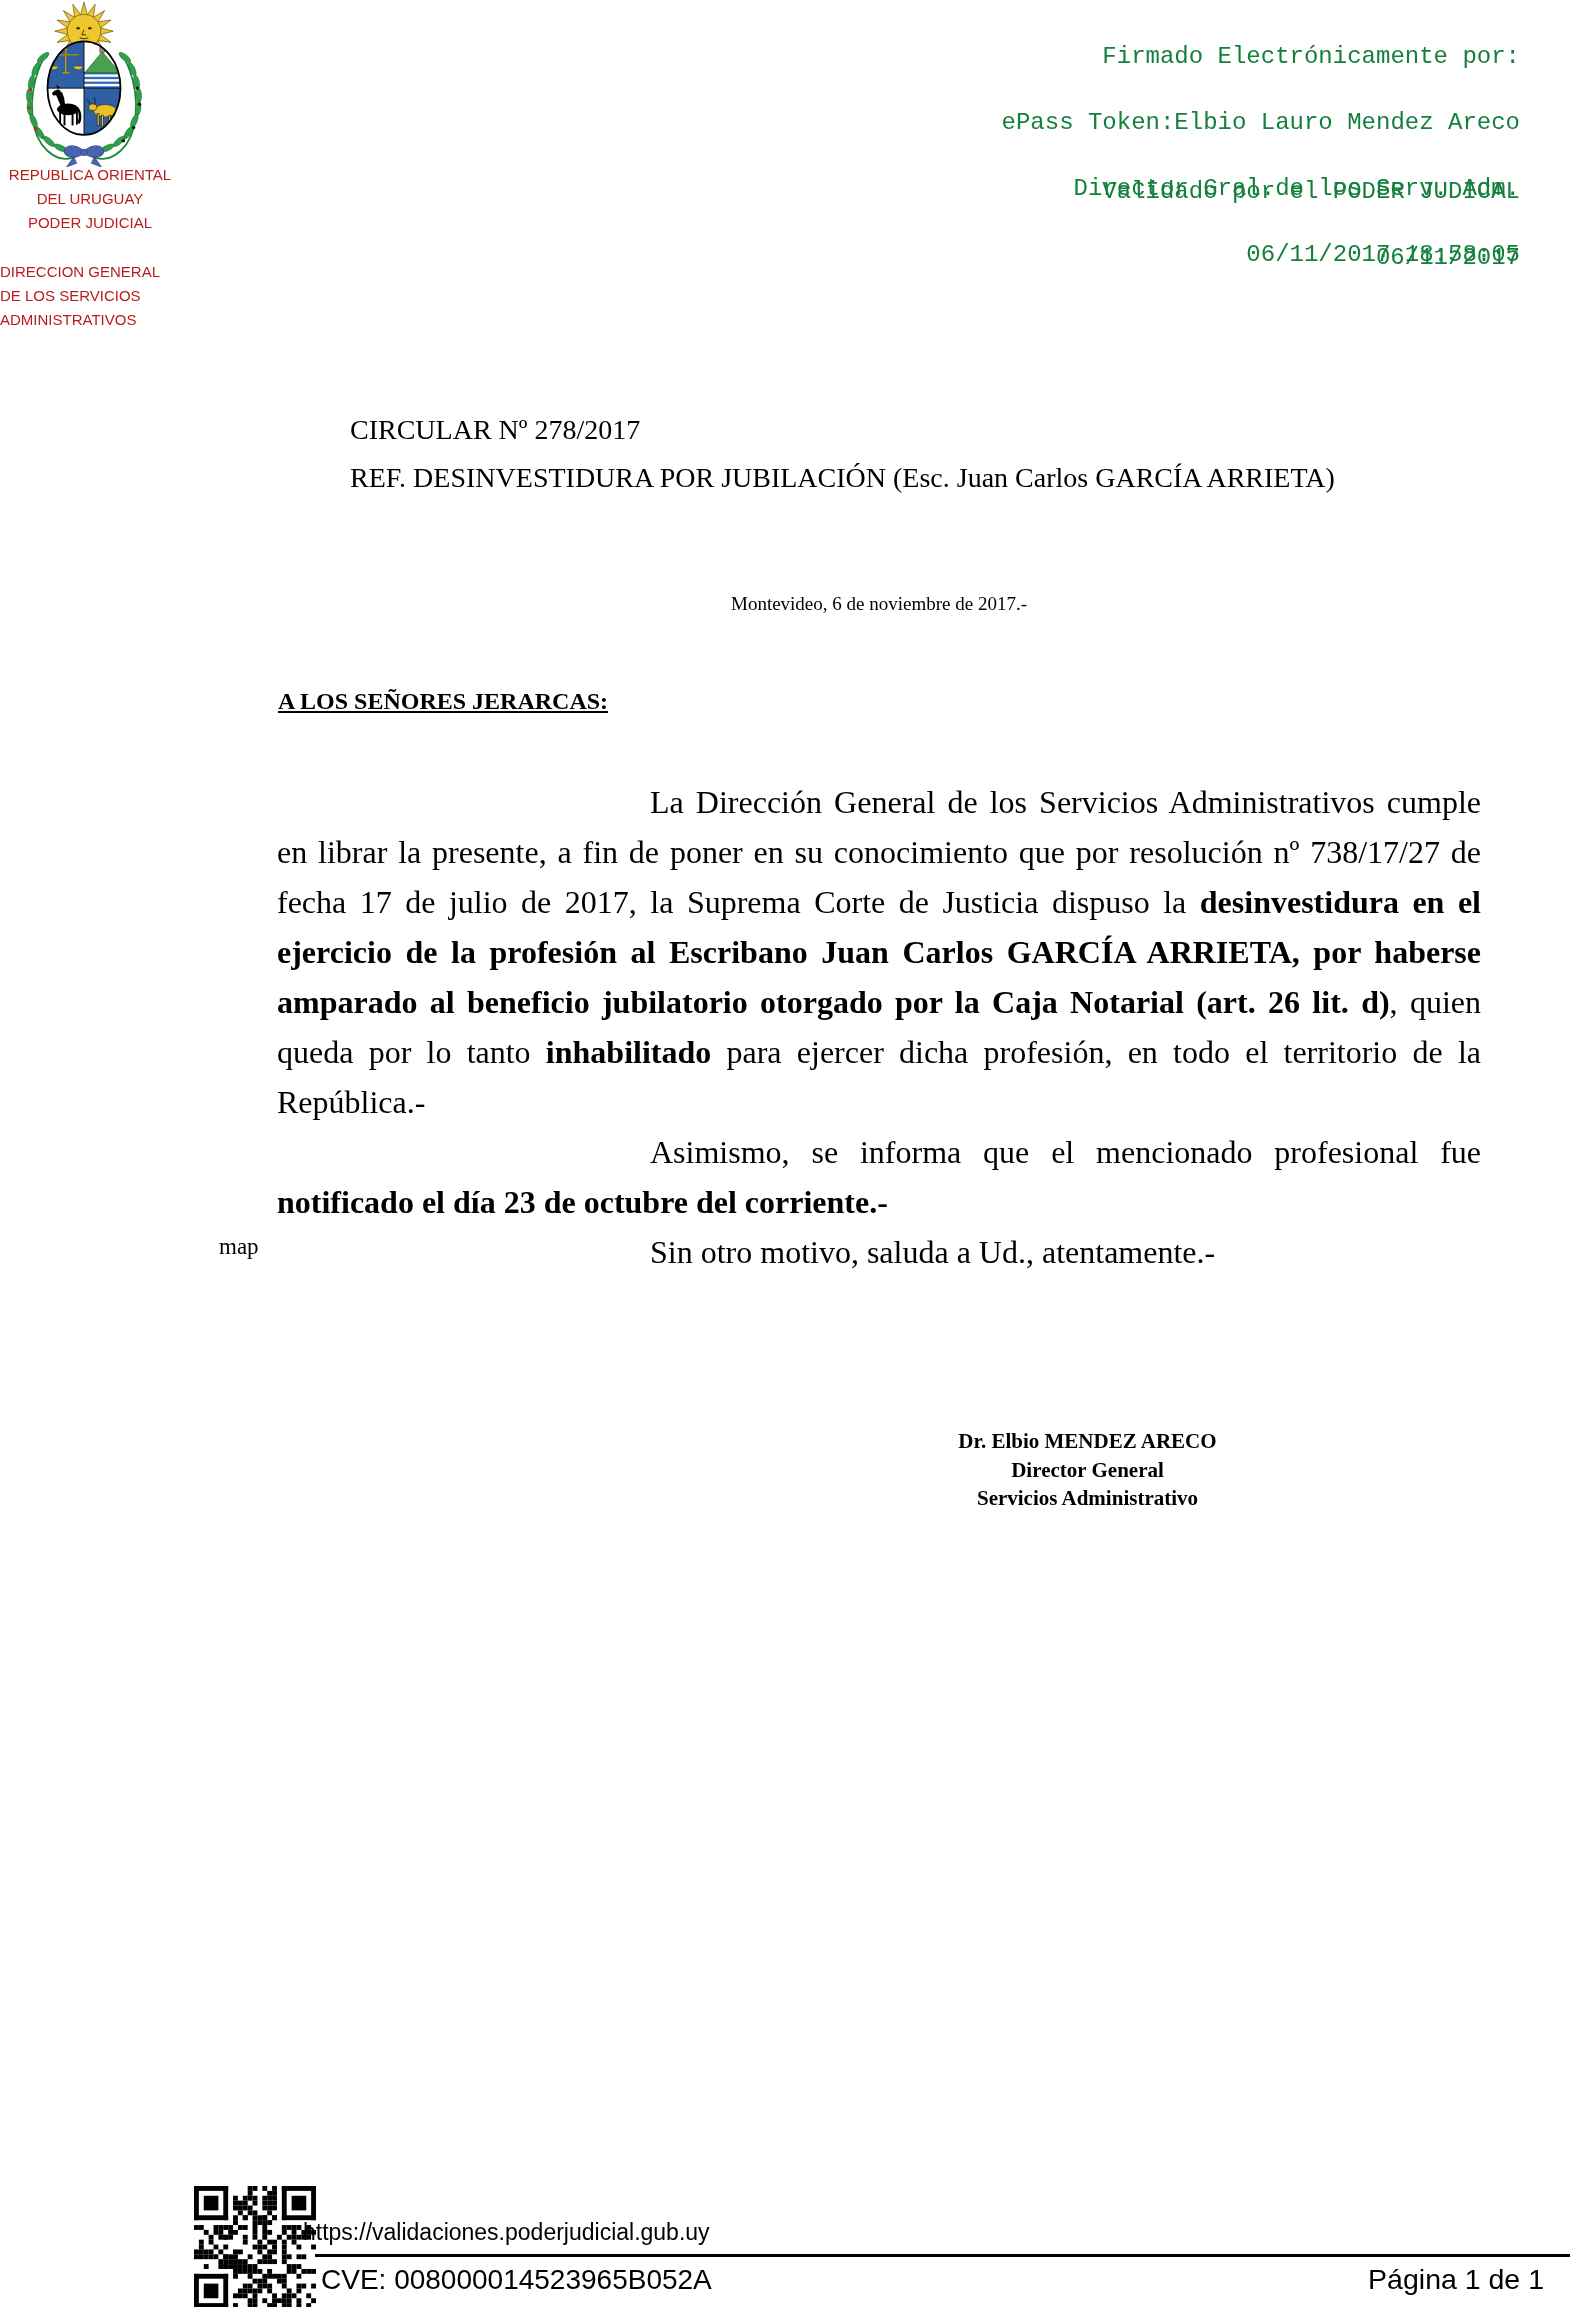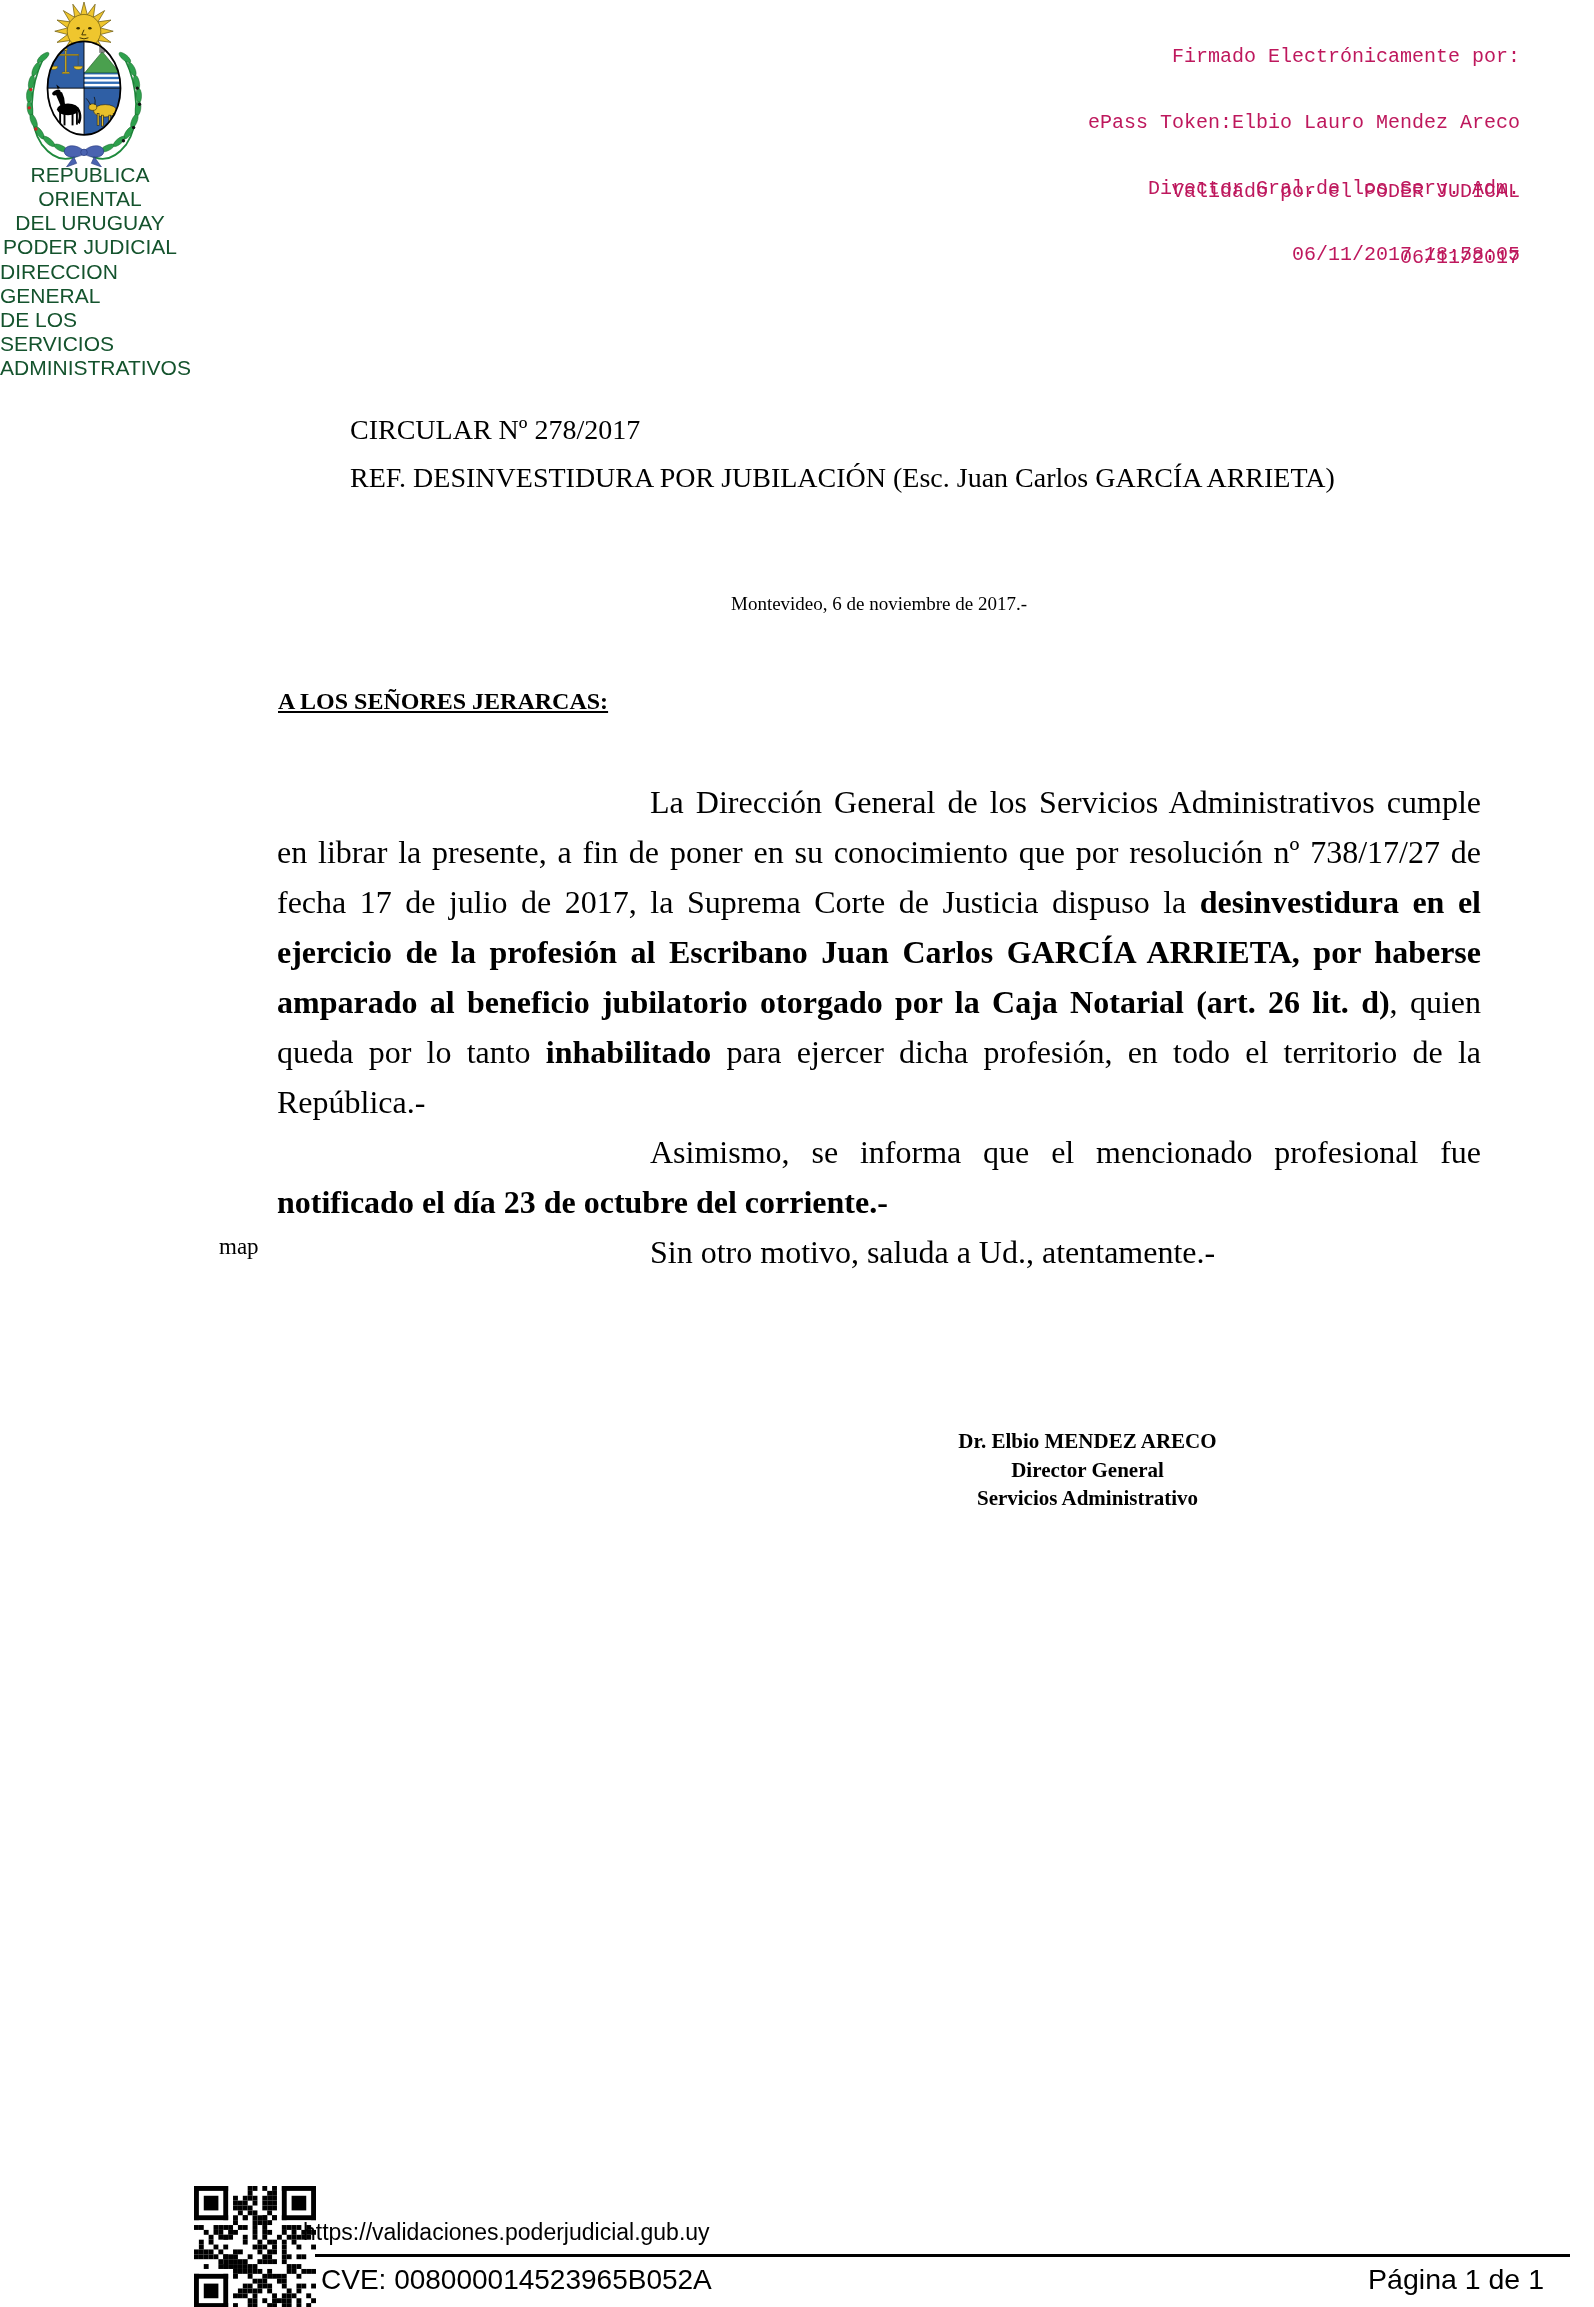--- a/index.html
+++ b/index.html
@@ -4,28 +4,28 @@
 <style>
   html,body{margin:0;padding:0;background:#ffffff;}
   .page{
     position:relative;width:1595px;height:2307px;background:#ffffff;
     overflow:hidden;color:#000;font-family:"Liberation Serif",serif;
   }
   .abs{position:absolute;}
   
   .stamp{
     font-family:"Liberation Mono","DejaVu Sans Mono",monospace;
-    font-size:20px;line-height:22px;text-align:right;color:#be185d;
+    font-size:24px;line-height:22px;text-align:right;color:#15803d;
     white-space:pre;
   }
   
   .logo-block{left:0;top:1.5px;width:180px;text-align:center;}
   .logo-text{
-    font-family:"Liberation Sans",sans-serif;font-size:21px;line-height:24px;
-    color:#14532d;
+    font-family:"Liberation Sans",sans-serif;font-size:15px;line-height:24px;
+    color:#b91c1c;
   }
   .org-text{left:0;top:163px;width:180px;text-align:center;}
   .dept-text{left:0;top:260px;width:180px;text-align:left;}
   
   .title-block{left:350px;top:406px;width:1138px;}
   .title-line{font-weight:normal;font-size:28px;line-height:48px;}
   .dateline{left:277px;top:580px;width:1204px;text-align:center;font-size:19px;line-height:48px;}
   .salutation{left:278px;top:677px;font-weight:bold;font-size:24px;line-height:48px;text-decoration:underline;}
   
   .body-text{left:277px;top:777px;width:1204px;font-size:32px;line-height:50px;text-align:justify;}

